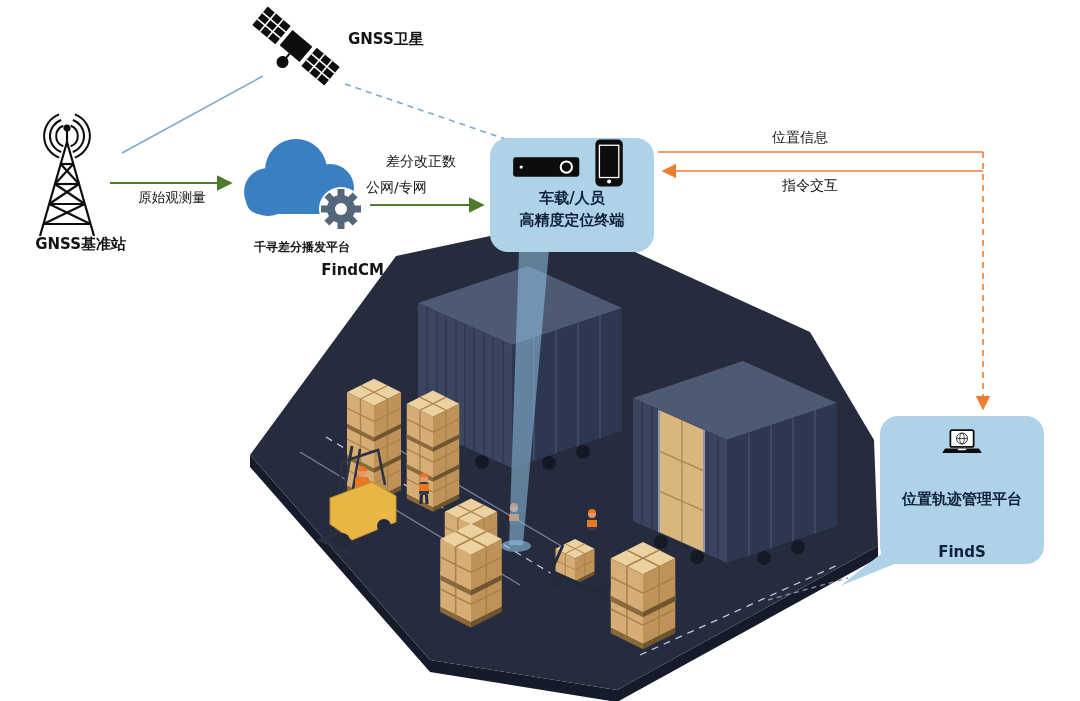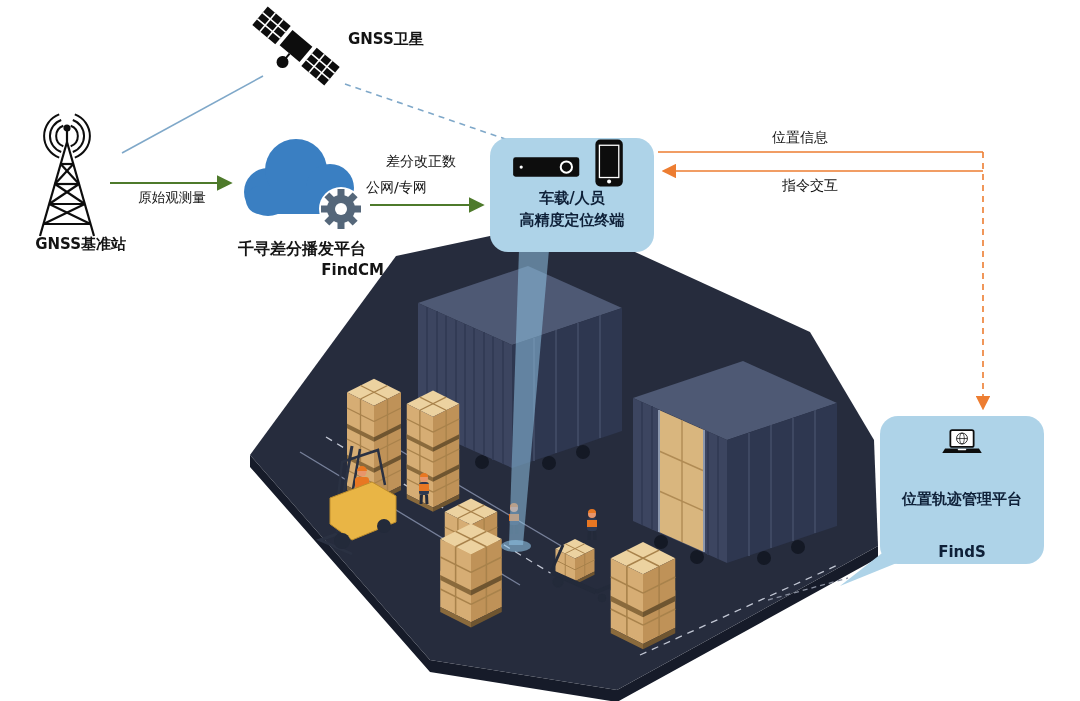--- a/index.html
+++ b/index.html
@@ -7,21 +7,21 @@
     --c-green:#4e7a2b; --c-orange:#ed7d31; --c-sky:#7fa8c9; --c-ink:#141414;
   }
   *{margin:0;padding:0;box-sizing:border-box;}
   html,body{width:1080px;height:701px;}
   body{font-family:"DejaVu Sans","Liberation Sans",sans-serif;background:#fff;overflow:hidden;}
   .canvas{position:relative;width:1080px;height:701px;background:#fff;}
   .scene{position:absolute;left:0;top:0;z-index:1;}
   .lbl{position:absolute;z-index:2;color:var(--c-ink);white-space:nowrap;}
   .center{text-align:center;}
   .lbl-node{font-weight:bold;font-size:15px;text-align:right;}
-  .lbl-big{font-weight:bold;font-size:16px;}
+  .lbl-big{font-weight:bold;font-size:12px;}
   .lbl-edge{font-size:13.5px;}
   .lbl-edge14{font-size:14px;}
   .bubble{position:absolute;z-index:2;background:var(--c-bubble);border-radius:18px;
           display:flex;flex-direction:column;align-items:center;}
   .bubble .bubble-line{font-weight:bold;color:#0e2038;font-size:15px;line-height:1.45;}
   .terminal-bubble{left:490px;top:138px;width:164px;height:114px;}
   .finds-bubble{left:880px;top:416px;width:164px;height:148px;padding-top:13px;gap:32px;}
   .ln-green{stroke:var(--c-green);stroke-width:1.8;fill:none;}
   .ln-orange{stroke:var(--c-orange);stroke-width:1.6;fill:none;}
   .ln-sky{stroke:var(--c-sky);stroke-width:1.6;fill:none;}

